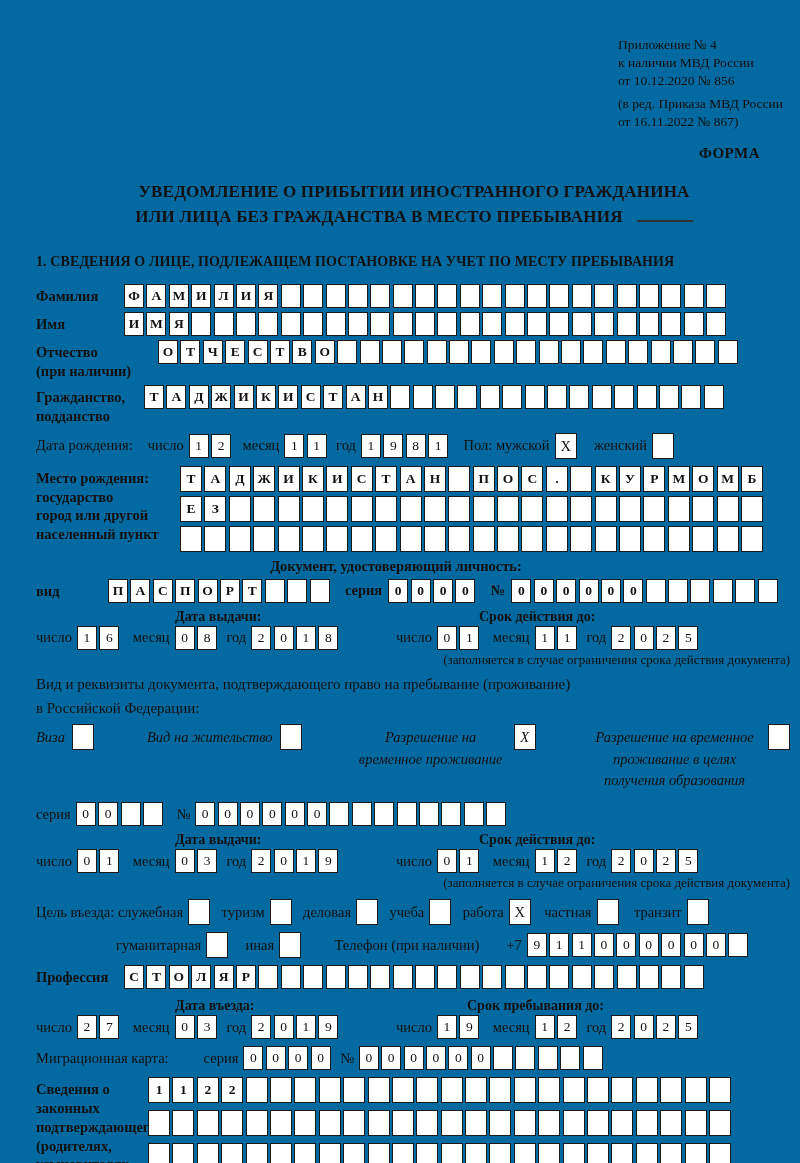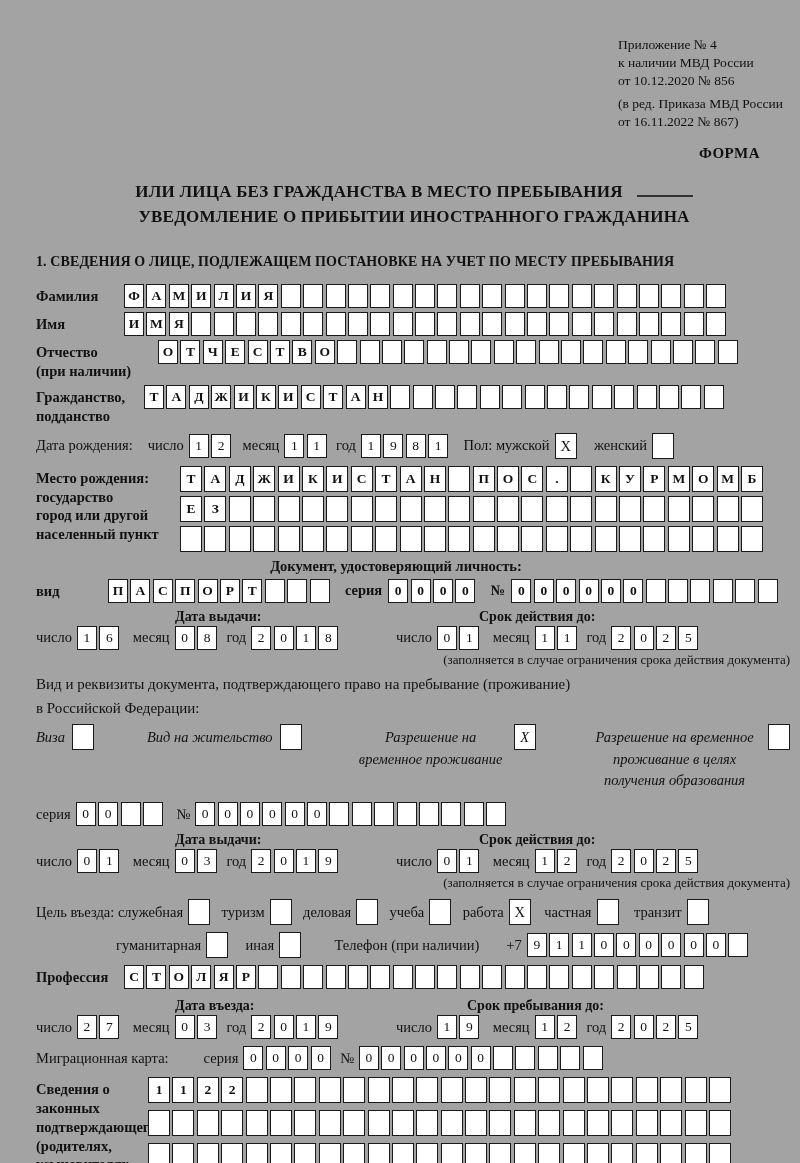--- a/index.html
+++ b/index.html
@@ -1,17 +1,17 @@
 <!DOCTYPE html>
 <html><head>
 <meta charset="utf-8">
 <style>
   html,body{margin:0;padding:0;background:#fff;}
   body{width:800px;font-family:"Liberation Serif","DejaVu Serif",serif;color:#111;}
-  .page{position:relative;width:800px;height:1163px;box-sizing:border-box;padding:36px 8px 0 36px;overflow:hidden;background:#a3a3a3;}
+  .page{position:relative;width:800px;height:1163px;box-sizing:border-box;padding:36px 8px 0 36px;overflow:hidden;background:#0369a1;}
 
   
   .ref{margin-left:582px;font-size:13.5px;line-height:1.35;}
   .ref-gap{margin-top:4px;}
   .forma{font-weight:bold;text-align:right;padding-right:32px;margin-top:14px;font-size:15px;letter-spacing:.5px;}
 
   
   .title{text-align:center;font-weight:bold;font-size:17px;margin-top:18px;line-height:1.45;letter-spacing:.2px;}
   .blank{display:inline-block;width:56px;border-bottom:2.2px solid #333;margin-left:14px;height:14px;}
   .section{font-weight:bold;font-size:14px;margin-top:25px;margin-bottom:14px;letter-spacing:.1px;}
@@ -64,24 +64,24 @@
 <div class="page">
   <div class="ref">
     <div class="ref-line">Приложение № 4</div>
     <div class="ref-line">к наличии МВД России</div>
     <div class="ref-line">от 10.12.2020 № 856</div>
     <div class="ref-line ref-gap">(в ред. Приказа МВД России</div>
     <div class="ref-line">от 16.11.2022 № 867)</div>
   </div>
   <div class="forma">ФОРМА</div>
   <div class="title">
+    <div>УВЕДОМЛЕНИЕ О ПРИБЫТИИ ИНОСТРАННОГО ГРАЖДАНИНА</div>
     <div>
       <span>ИЛИ ЛИЦА БЕЗ ГРАЖДАНСТВА В МЕСТО ПРЕБЫВАНИЯ</span><span class="blank"></span>
     </div>
-    <div>УВЕДОМЛЕНИЕ О ПРИБЫТИИ ИНОСТРАННОГО ГРАЖДАНИНА</div>
   </div>
   <div class="section">1. СВЕДЕНИЯ О ЛИЦЕ, ПОДЛЕЖАЩЕМ ПОСТАНОВКЕ НА УЧЕТ ПО МЕСТУ ПРЕБЫВАНИЯ</div>
   <div id="form-rows">
       <div class="row">
         <div class="flabel" style="width: 88px;">
           <div>Фамилия</div>
         </div>
         <div class="farea">
           <span class="cgroup">
             <span class="cell">Ф</span>

